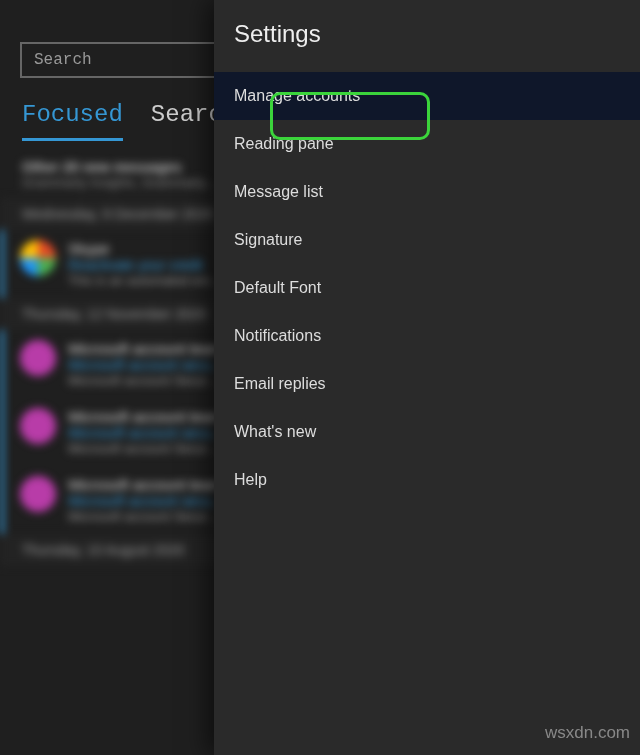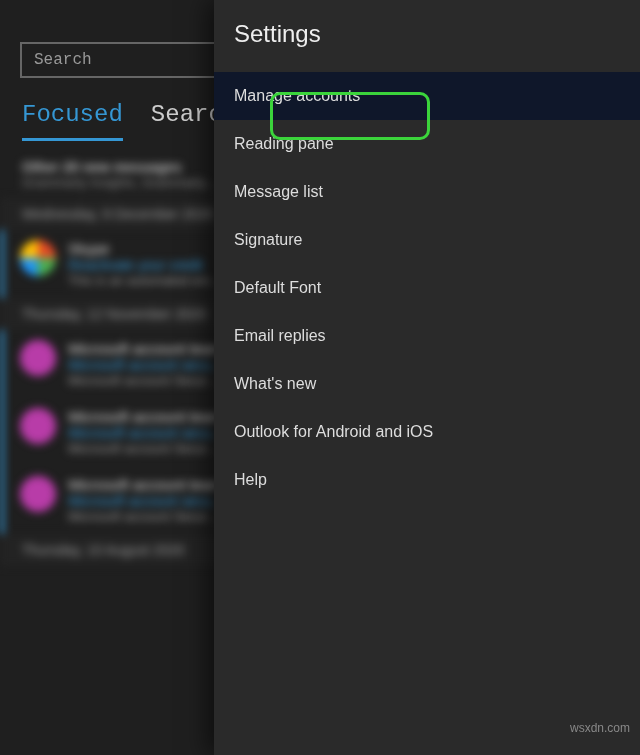--- a/index.html
+++ b/index.html
@@ -22,21 +22,21 @@
     .avatar.multi { background: conic-gradient(#e34c26 0 25%, #4caf50 0 50%, #2196f3 0 75%, #ffc107 0 100%); }
     .mail-content { flex: 1; overflow: hidden; }
     .mail-from { color: #ddd; font-size: 15px; font-weight: 500; white-space: nowrap; }
     .mail-subject { color: #3597d4; font-size: 14px; white-space: nowrap; }
     .mail-preview { color: #999; font-size: 13px; white-space: nowrap; }
     .settings-panel { position: absolute; right: 0; top: 0; width: 426px; height: 755px; background: #2a2a2a; box-shadow: -6px 0 24px rgba(0,0,0,0.6); }
     .settings-title { color: #eee; font-size: 24px; font-weight: 400; padding: 20px 20px 24px 20px; }
     .settings-item { color: #ddd; font-size: 16px; padding: 15px 20px; cursor: pointer; }
     .settings-item.selected { background: #0f172a; }
     .highlight-box { position: absolute; border: 3px solid #3bd43b; border-radius: 10px; pointer-events: none; }
-    .watermark { position: absolute; bottom: 20px; right: 10px; color: #888; font-size: 12px; z-index: 10; }
+    .watermark { position: absolute; bottom: 12px; right: 10px; color: #888; font-size: 17px; z-index: 10; }
     input::placeholder { color: #999; }
   </style>
 </head>
 <body>
 
 <div class="window">
   <div class="titlebar">
     <div class="win-btn">—</div>
     <div class="win-btn">□</div>
     <div class="win-btn">✕</div>
@@ -91,22 +91,22 @@
     <div class="mail-date">Thursday, 10 August 2020</div>
   </div>
 
   <div class="settings-panel">
     <div class="settings-title">Settings</div>
     <div class="settings-item selected">Manage accounts</div>
     <div class="settings-item">Reading pane</div>
     <div class="settings-item">Message list</div>
     <div class="settings-item">Signature</div>
     <div class="settings-item">Default Font</div>
+    <div class="settings-item">Notifications</div>
     <div class="settings-item">Email replies</div>
     <div class="settings-item">What's new</div>
-    <div class="settings-item">Outlook for Android and iOS</div>
     <div class="settings-item">Help</div>
   </div>
 
   <div class="highlight-box" style="left:270px; top:92px; width:160px; height:48px;"></div>
 
   <div class="watermark">wsxdn.com</div>
 </div>
 
 </body></html>

